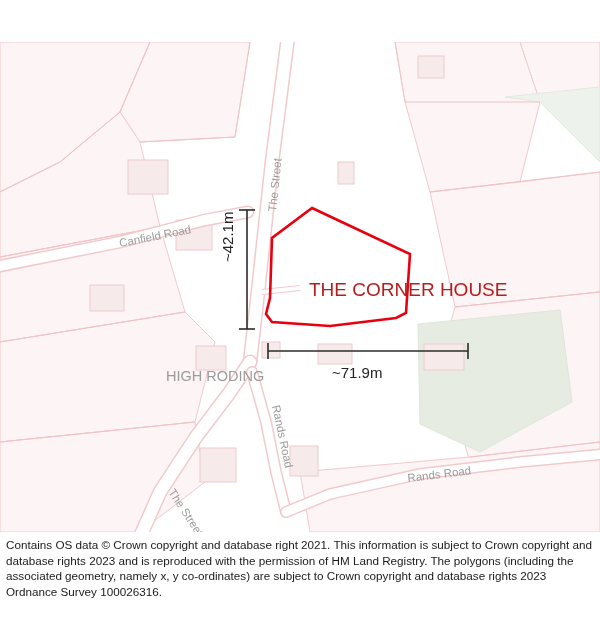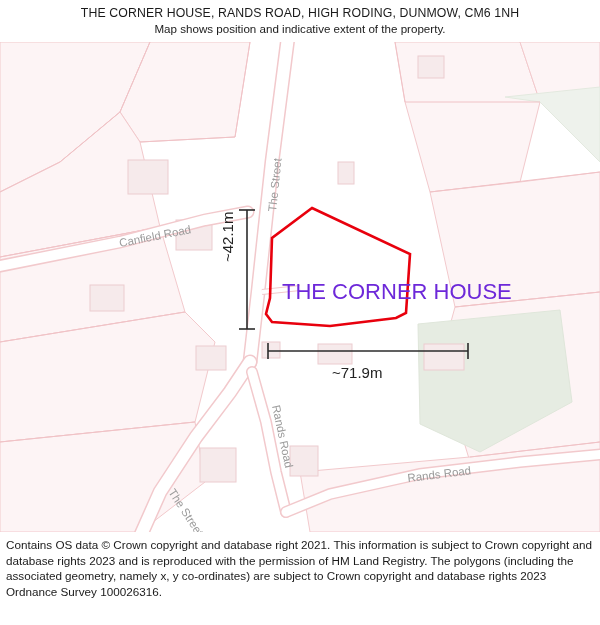--- a/index.html
+++ b/index.html
@@ -60,23 +60,23 @@
     white-space: nowrap;
     pointer-events: none;
   }
   .lbl-area {
     font-size: 19px;
     color: #222222;
     left: 270px;
     top: 122px;
   }
   .lbl-house {
-    font-size: 22px;
-    color: #6d28d9;
-    left: 282px;
+    font-size: 19px;
+    color: #b91c1c;
+    left: 309px;
     top: 237px;
   }
   .lbl-width {
     font-size: 15px;
     color: #222222;
     left: 332px;
     top: 322px;
     text-align: right;
   }
   .lbl-height {
@@ -113,24 +113,20 @@
   }
   .footer p {
     margin: 0;
   }
 </style>
 </head>
 <body>
 
 <div class="page">
 
-  <div class="header">
-    <div class="title">THE CORNER HOUSE, RANDS ROAD, HIGH RODING, DUNMOW, CM6 1NH</div>
-    <div class="subtitle">Map shows position and indicative extent of the property.</div>
-  </div>
 
   <div class="map">
     <svg width="600" height="490" viewBox="0 0 600 490">
       <defs></defs>
 
       <rect x="0" y="0" width="600" height="490" fill="#ffffff"></rect>
 
       <g stroke="#f2c9cc" stroke-width="1" fill="#fdf4f5">
         <path d="M0,0 L150,0 L120,70 L60,120 L0,150 Z"></path>
         <path d="M150,0 L250,0 L235,95 L140,100 L120,70 Z"></path>
@@ -215,19 +211,20 @@
       <text class="rd" transform="translate(120,205) rotate(-11)">Canfield Road</text>
       <text class="rd" transform="translate(276,170) rotate(-84)">The Street</text>
       <text class="rd" transform="translate(168,450) rotate(57)">The Street</text>
       <text class="rd" transform="translate(272,364) rotate(78)">Rands Road</text>
       <text class="rd" transform="translate(408,440) rotate(-7)">Rands Road</text>
     </svg>
 
     <div class="map-label lbl-house">THE CORNER HOUSE</div>
     <div class="map-label lbl-width">~71.9m</div>
     <div class="map-label lbl-height">~42.1m</div>
+    <div class="map-label lbl-highroding">HIGH RODING</div>
   </div>
 
   <div class="footer">
     <p>Contains OS data © Crown copyright and database right 2021. This information is subject to Crown copyright and database rights 2023 and is reproduced with the permission of HM Land Registry. The polygons (including the associated geometry, namely x, y co-ordinates) are subject to Crown copyright and database rights 2023 Ordnance Survey 100026316.</p>
   </div>
 
 </div>
 
 </body></html>

